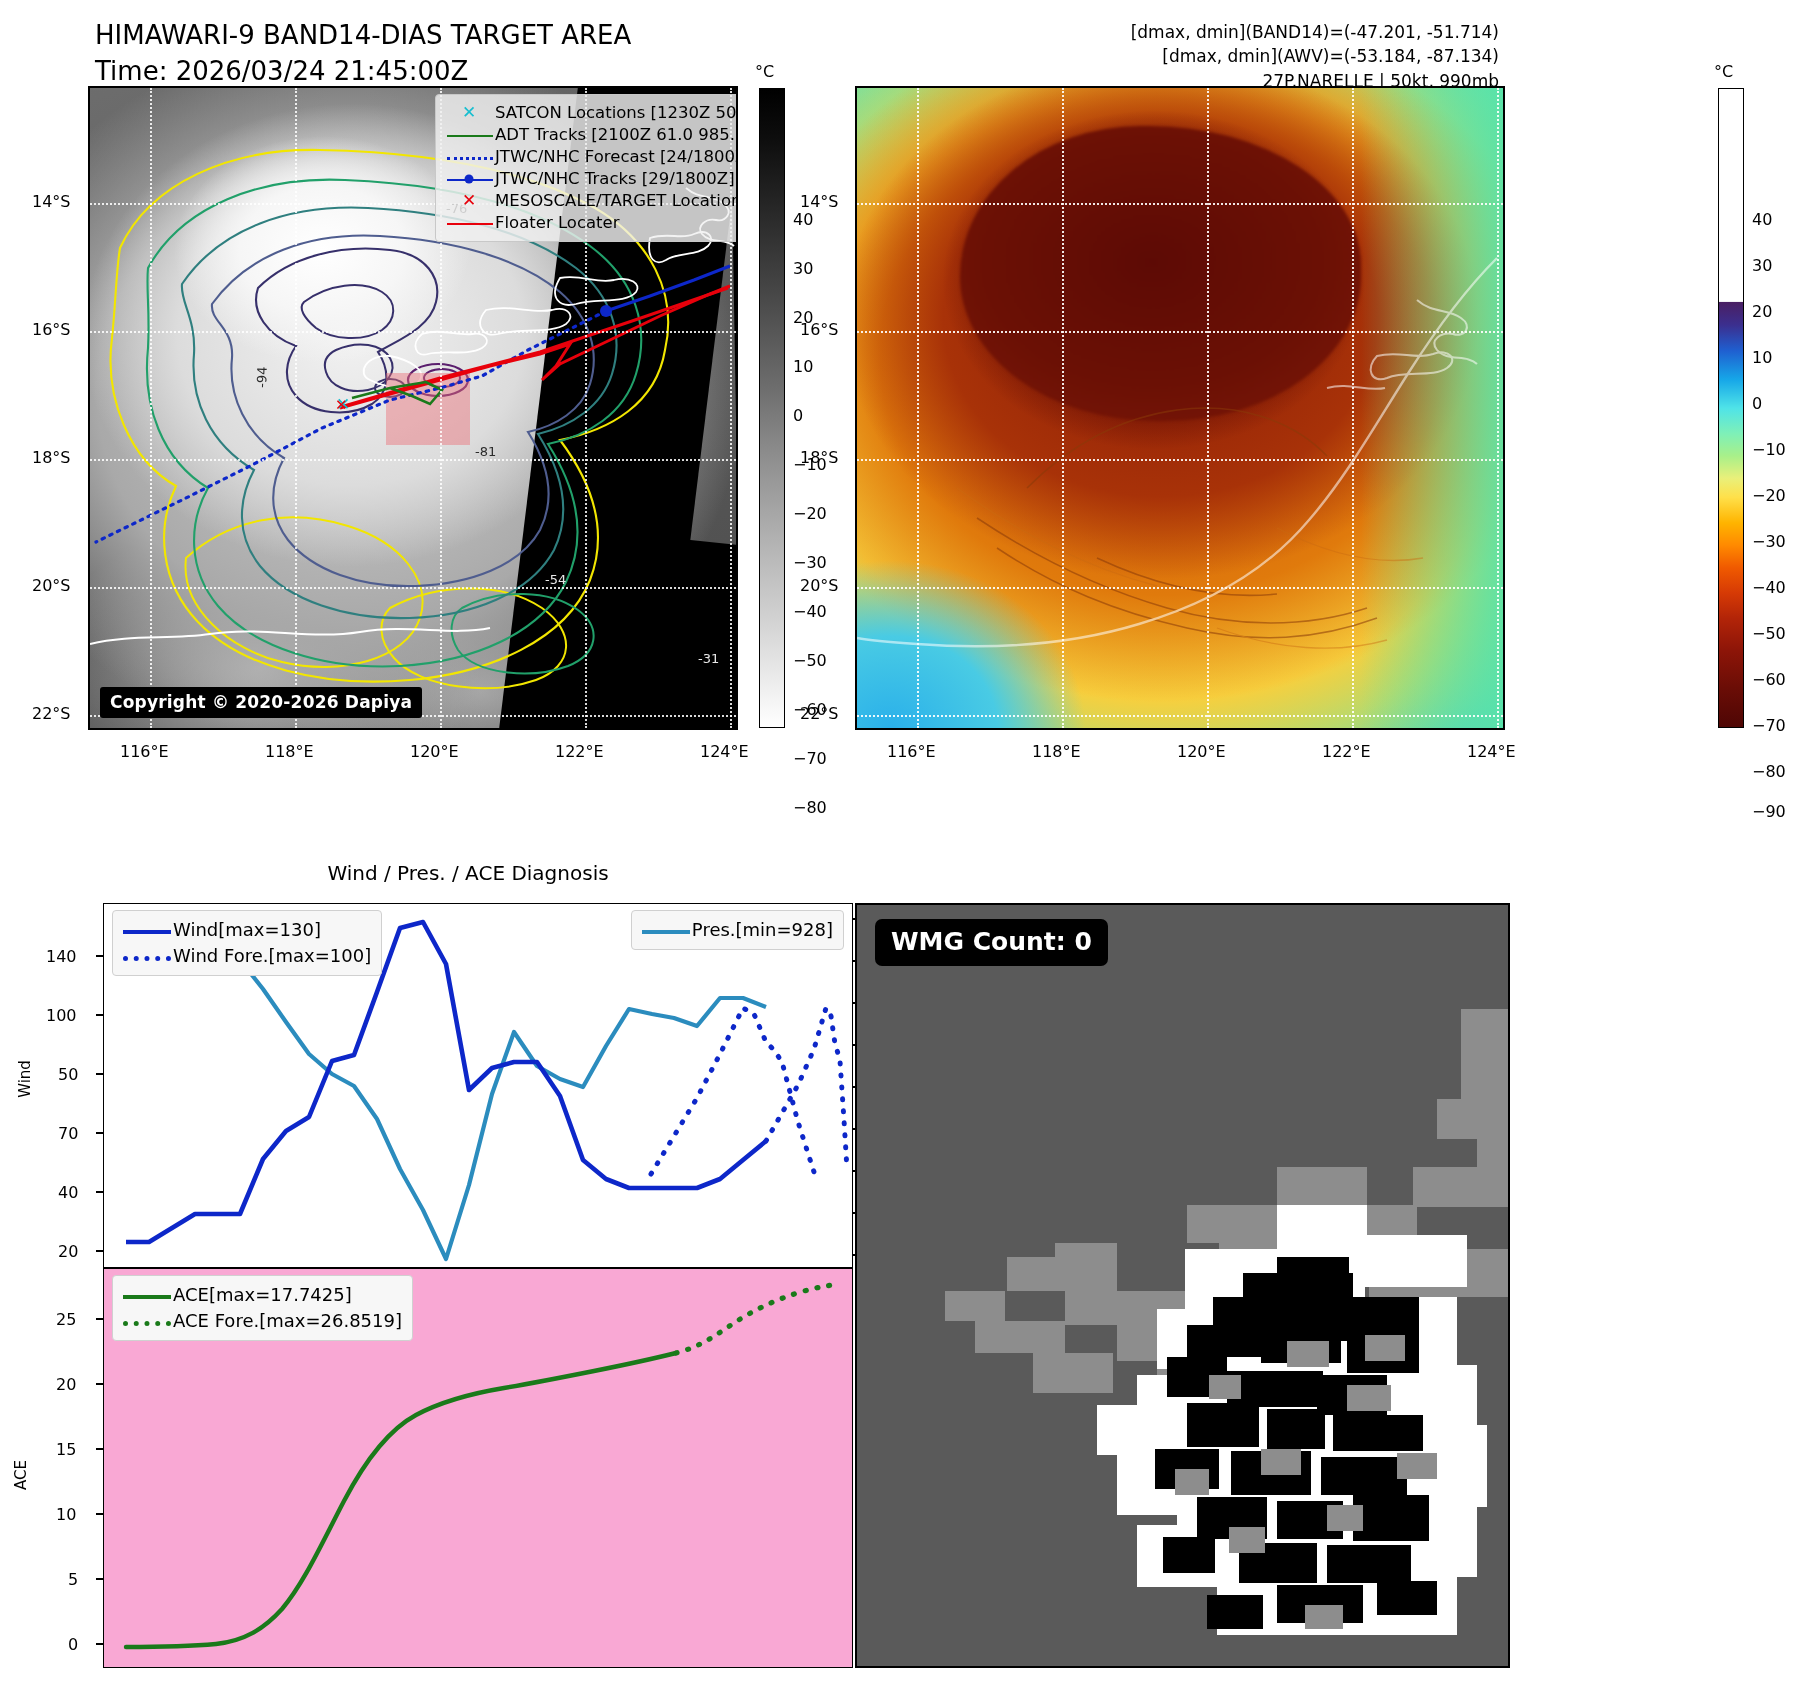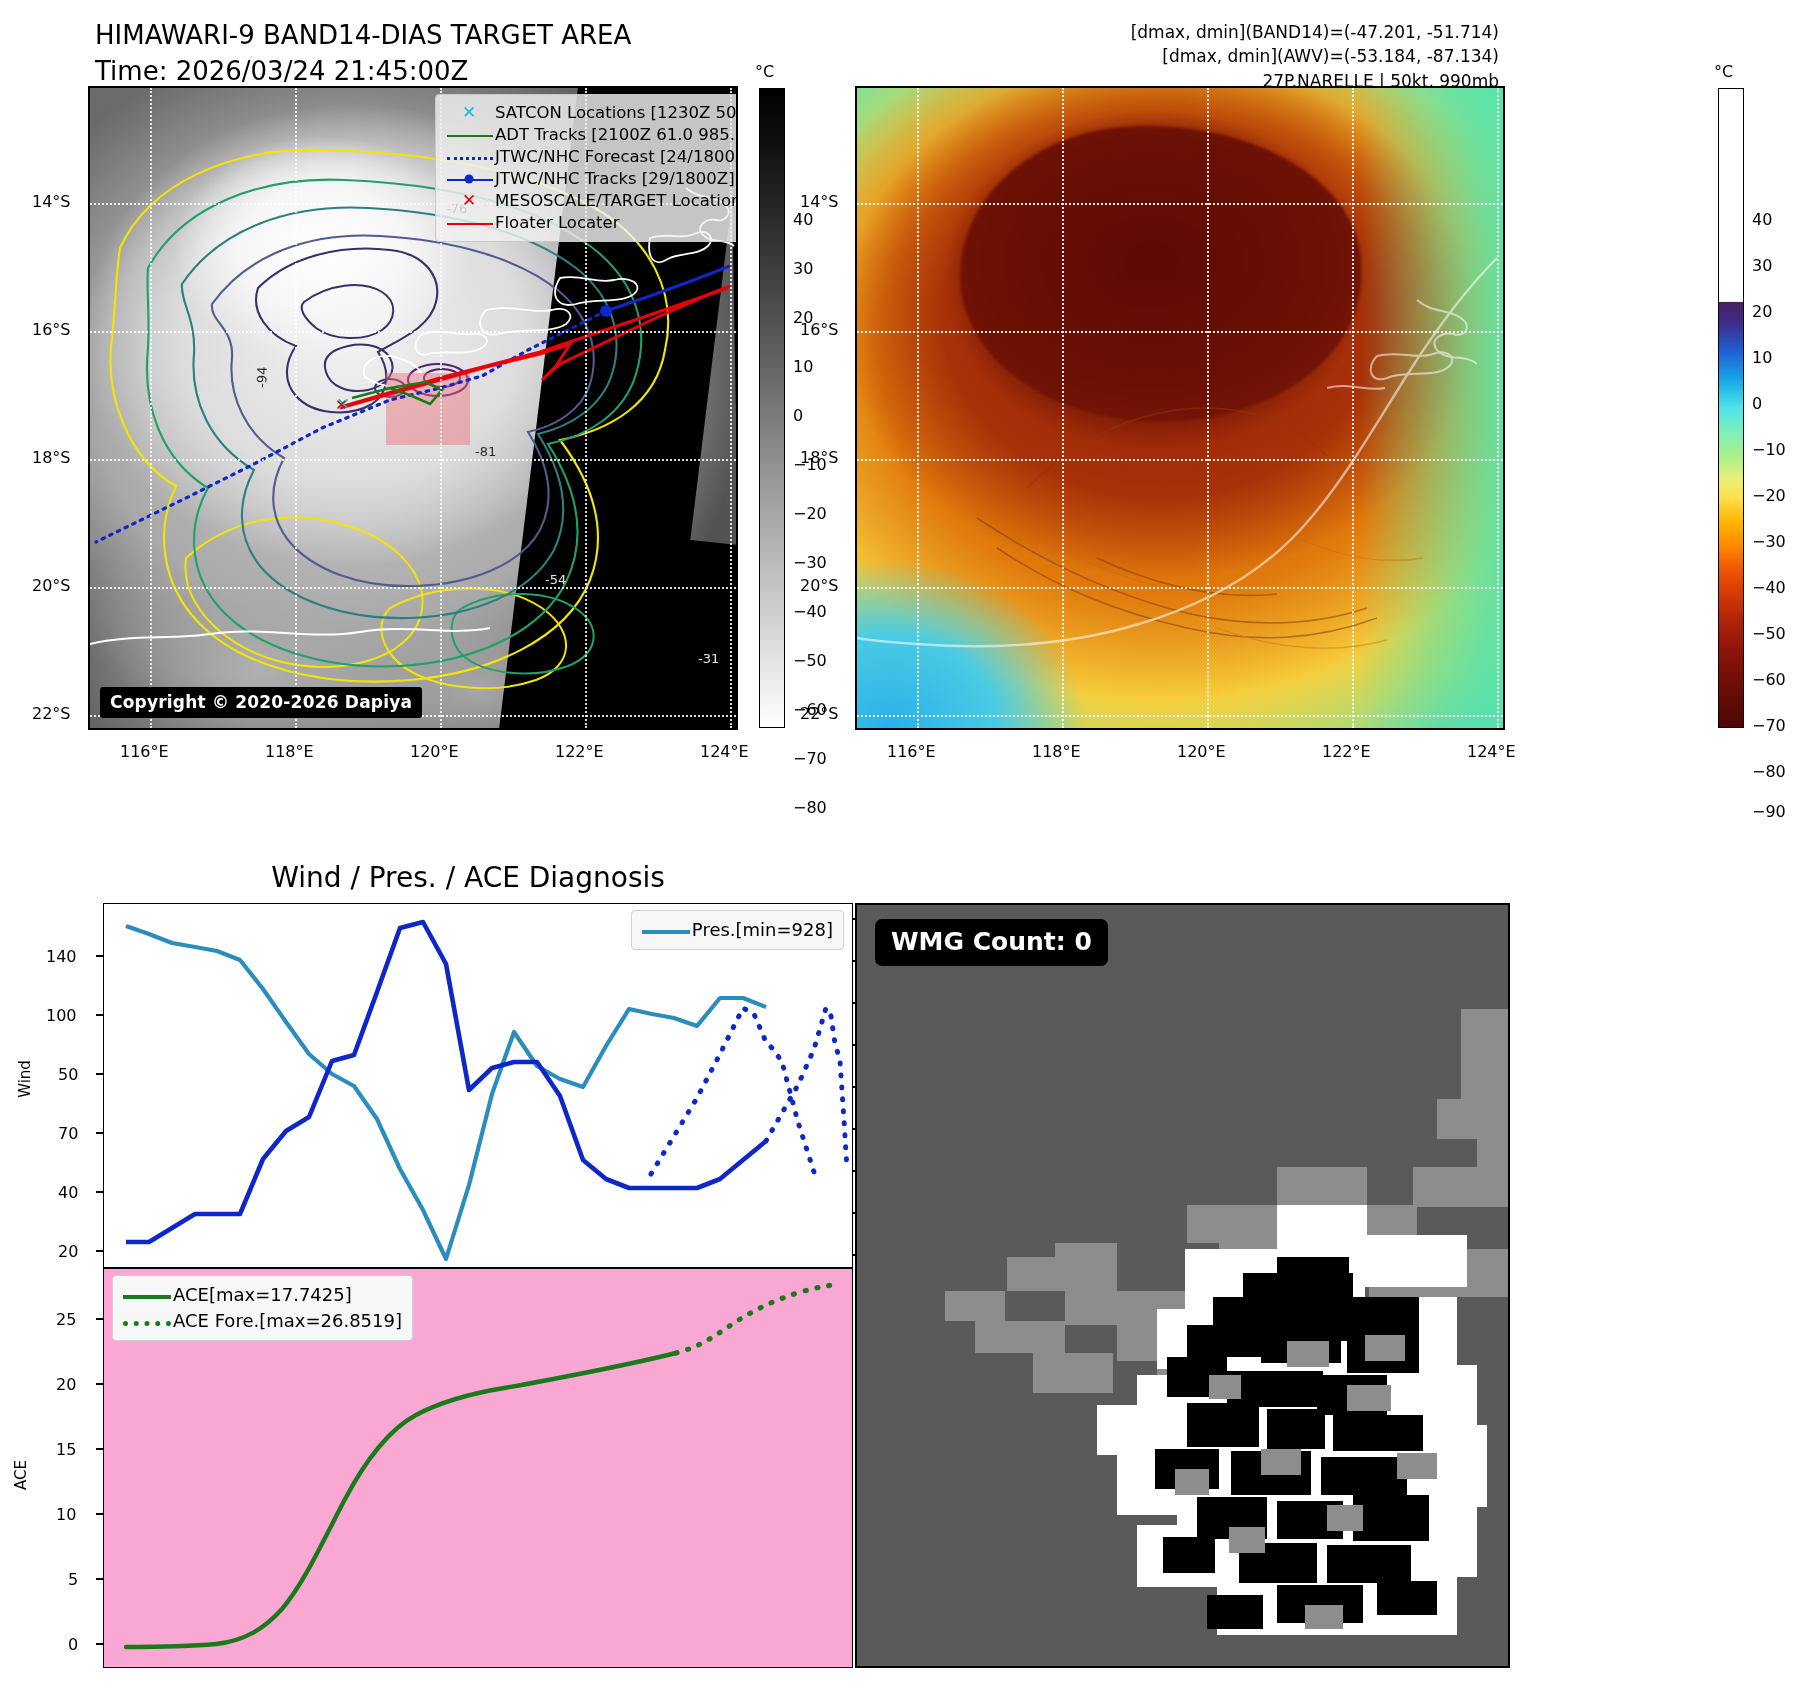--- a/index.html
+++ b/index.html
@@ -140,21 +140,21 @@
       #4a1f63 33.4%, #3b2f8f 37%, #1f5fd0 41%,
       #16a6e8 45.5%, #4fe3e8 50%, #7ef0b8 54%,
       #a8f08a 57.5%, #e9f07a 61%, #ffe04a 64%,
       #ffb400 68%, #ff8a00 71.5%, #f05a00 75%,
       #d63a05 79%, #b22408 83%, #8d1508 88%, #6a0d06 94%, #4e0604 100%);
   }
 
   
   #chart-title {
     position:absolute; left:88px; top:861px; width:760px;
-    text-align:center; font-size:28px;
+    text-align:center; font-size:20px;
   }
 
   #panel-wind {
     left:103px; top:903px; width:750px; height:365px;
     background:#fff; border:1.6px solid #000;
   }
   #panel-ace {
     left:103px; top:1268px; width:750px; height:400px;
     background:#f9a8d4; border:1.6px solid #000;
   }
@@ -461,20 +461,34 @@
               456,175 479,183 502,142 525,105 548,110 570,114 593,122 616,94 639,94 662,103"></polyline>
 
     <polyline fill="none" stroke="#0d27c9" stroke-width="4.6" stroke-linejoin="round" points="22,338 45,338 68,324 91,310 113,310 136,310 159,255 182,227 205,213 228,157
               250,151 273,88 296,24 319,18 342,60 365,186 388,164 410,158 433,158 456,192
               479,256 502,275 525,284 548,284 570,284 593,284 616,275 639,256 662,237"></polyline>
 
     <polyline fill="none" stroke="#0d27c9" stroke-width="5" stroke-linecap="round" stroke-dasharray="1 11" stroke-linejoin="round" points="662,237 678,209 694,181 710,145 722,104 727,112 731,140 733,146 736,157 740,216 743,265"></polyline>
     <polyline fill="none" stroke="#0d27c9" stroke-width="5" stroke-linecap="round" stroke-dasharray="1 11" points="547,270 570,232 593,194 616,150 639,104 650,110 662,138 670,146 678,158 694,218 710,268"></polyline>
   </svg>
 
+  <div class="chart-legend" style="left:8px; top:6px;">
+    <div class="lrow">
+      <span class="sym">
+        <span class="sym-line" style="border-top-color:#0d27c9;border-top-width:4px;"></span>
+      </span>
+      <span>Wind[max=130]</span>
+    </div>
+    <div class="lrow">
+      <span class="sym">
+        <span class="sym-dot" style="border-top-color:#0d27c9;border-top-width:5px;"></span>
+      </span>
+      <span>Wind Fore.[max=100]</span>
+    </div>
+  </div>
 
   <div class="chart-legend" style="right:8px; top:6px;">
     <div class="lrow">
       <span class="sym">
         <span class="sym-line" style="border-top-color:#2b8cbe;border-top-width:4px;"></span>
       </span>
       <span>Pres.[min=928]</span>
     </div>
   </div>
 </div>

